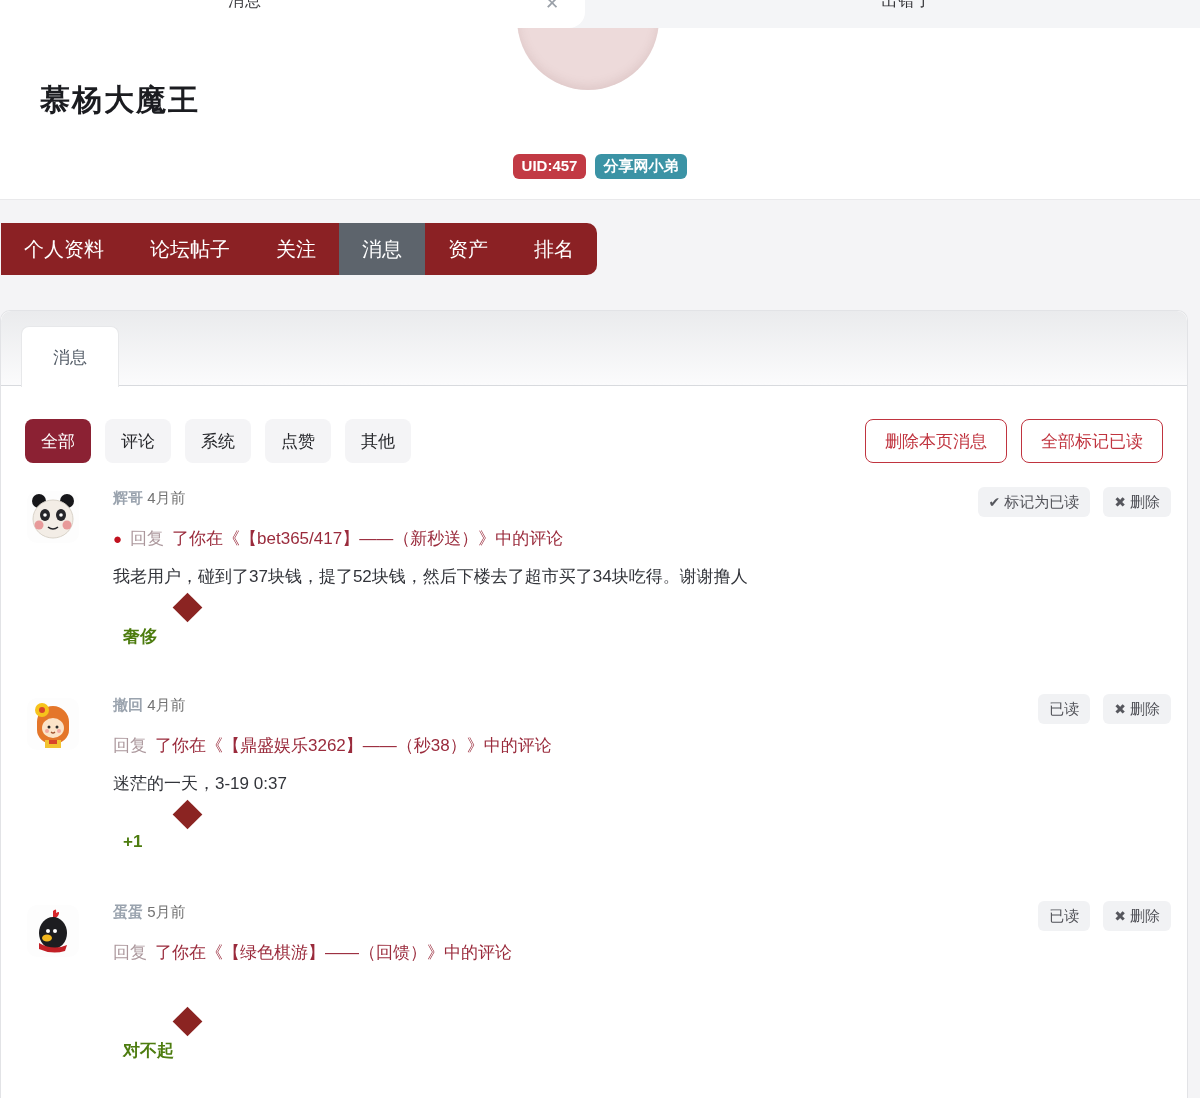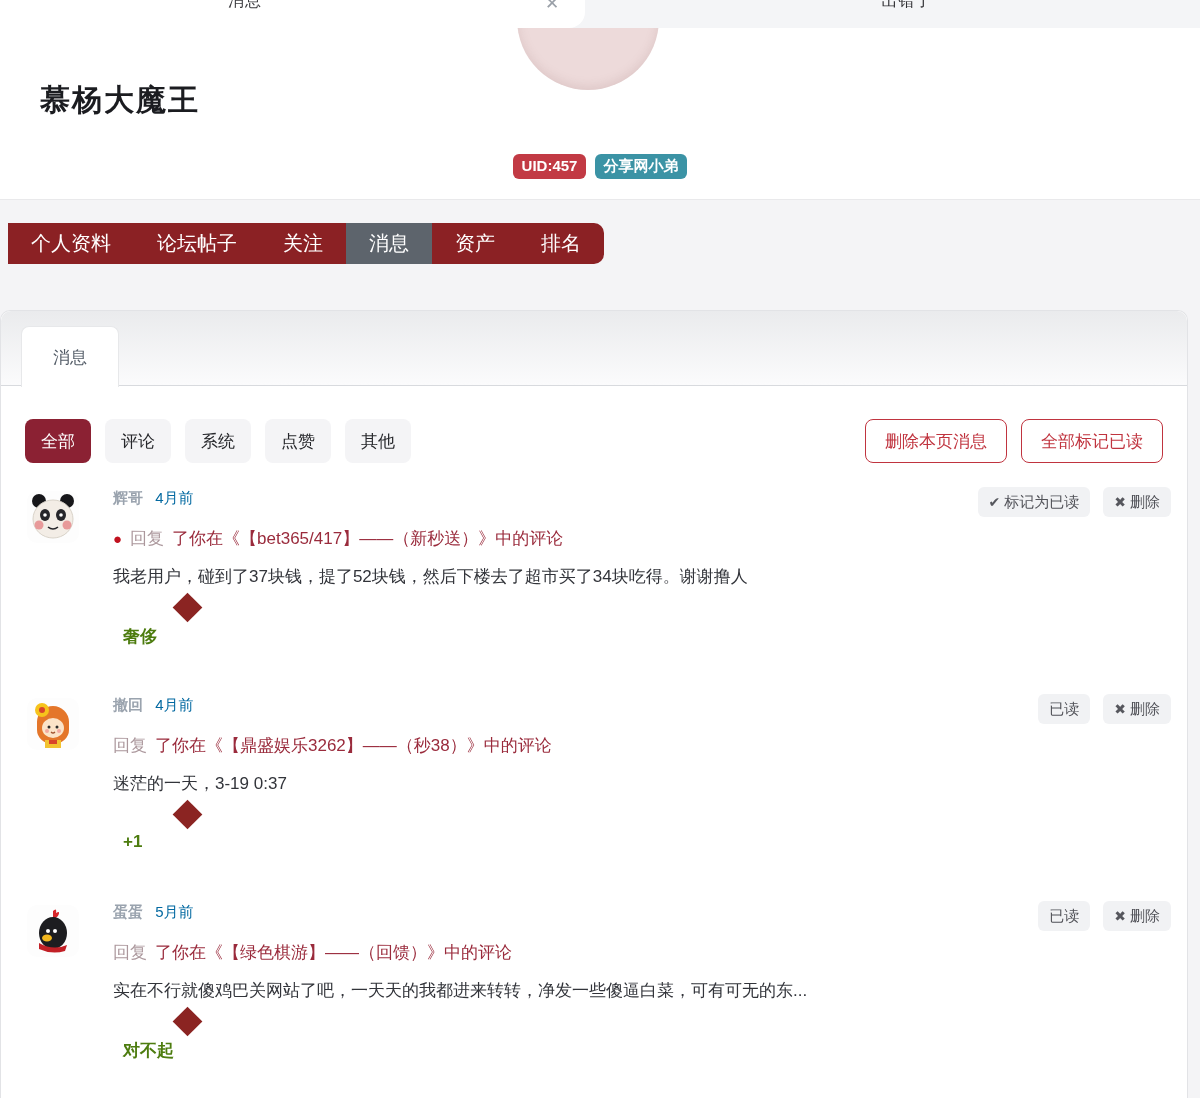--- a/index.html
+++ b/index.html
@@ -24,21 +24,21 @@
   .profile-head{position:absolute;left:0;top:28px;width:1200px;height:172px;background:#fff;border-bottom:1px solid #e9e9eb;z-index:1;}
   .avatar-big{position:absolute;left:517px;top:-80px;width:142px;height:142px;border-radius:50%;
     background:var(--avatar-pink);box-shadow:inset 0 -4px 10px rgba(160,120,120,.18);z-index:2;}
   .uname{position:absolute;left:0;top:52px;width:100%;text-align:left;font-size:30px;font-weight:bold;color:#1b1c20;letter-spacing:2px;padding-left:40px;}
   .badges{position:absolute;left:0;top:114px;width:100%;display:flex;justify-content:center;gap:9px;margin-top:12px;}
   .badge{font-size:15px;font-weight:bold;color:#fff;padding:4px 9px;border-radius:6px;line-height:1.1;}
   .badge.red{background:var(--badge-red);}
   .badge.teal{background:var(--badge-teal);padding-left:8px;}
 
   
-  .nav{position:absolute;left:8px;top:223px;height:41px;display:flex;align-items:stretch;
+  .nav{position:absolute;left:1px;top:223px;height:52px;display:flex;align-items:stretch;
     background:var(--nav-red);border-radius:0 10px 10px 0;overflow:hidden;z-index:2;}
   .nav-item{display:flex;align-items:center;padding:0 23px;color:#fff;font-size:20px;cursor:pointer;white-space:nowrap;}
   .nav-item.active{background:var(--nav-active);}
 
   
   .card{position:absolute;left:0;top:310px;width:1188px;height:788px;background:#fff;
     border:1px solid #e2e3e6;border-bottom:none;border-radius:10px 10px 0 0;}
   .card-head{position:absolute;left:0;top:0;width:100%;height:75px;
     background:linear-gradient(#eaebed,#fbfbfc);border-bottom:1px solid #d8dade;border-radius:10px 10px 0 0;}
   .panel-tab{position:absolute;left:20px;top:15px;width:98px;height:61px;background:#fff;
@@ -52,21 +52,21 @@
   .fbtn.active{background:var(--accent-red);color:#fff;}
   .bulk{position:absolute;right:24px;top:108px;display:flex;gap:14px;}
   .obtn{height:44px;padding:0 19px;background:#fff;border:1.5px solid var(--outline-red);border-radius:8px;
     color:var(--outline-red);font-size:17px;font-family:inherit;display:flex;align-items:center;cursor:pointer;}
 
   
   .msg{position:absolute;left:0;width:1188px;height:176px;}
   .msg .avatar{position:absolute;left:26px;top:4px;width:52px;height:52px;border-radius:10px;overflow:hidden;background:#fff;}
   .msg .mhead{position:absolute;left:112px;top:2px;font-size:15px;}
   .msg .mname{font-weight:bold;color:#9aa3ae;}
-  .msg .mtime{color:#0369a1;margin-left:8px;}
+  .msg .mtime{color:#737373;}
   .msg .mactions{position:absolute;right:18px;top:0;display:flex;gap:13px;}
   .pill{height:30px;padding:0 11px;border:none;border-radius:6px;background:#f1f2f4;color:#515258;
     font-size:15px;font-family:inherit;display:flex;align-items:center;gap:4px;cursor:pointer;}
   .pill .pic{font-size:14px;color:#56575d;}
   .msg .mlink-row{position:absolute;left:112px;top:40px;font-size:17px;display:flex;align-items:center;gap:8px;white-space:nowrap;}
   .dot{color:var(--dot-red);font-size:15px;line-height:1;}
   .verb{color:#ab979c;}
   .mlink{color:var(--link-red);text-decoration:none;cursor:pointer;}
   .msg .mbody{position:absolute;left:112px;top:78px;font-size:17px;color:#32343a;width:1000px;
     white-space:nowrap;overflow:hidden;}
@@ -220,19 +220,18 @@
         </button>
         <button class="pill">
           <span class="pic">✖</span>
           <span>删除</span>
         </button>
       </div>
       <div class="mlink-row">
         <span class="verb">回复</span>
         <a class="mlink">了你在《【绿色棋游】——（回馈）》中的评论</a>
       </div>
-      <div class="mbody">实在不行就傻鸡巴关网站了吧，一天天的我都进来转转，净发一些傻逼白菜，可有可无的东...</div>
       <div class="diamond"></div>
       <div class="mquote">对不起</div>
     </div>
   </div>
 
 </div>
 
 </body></html>

